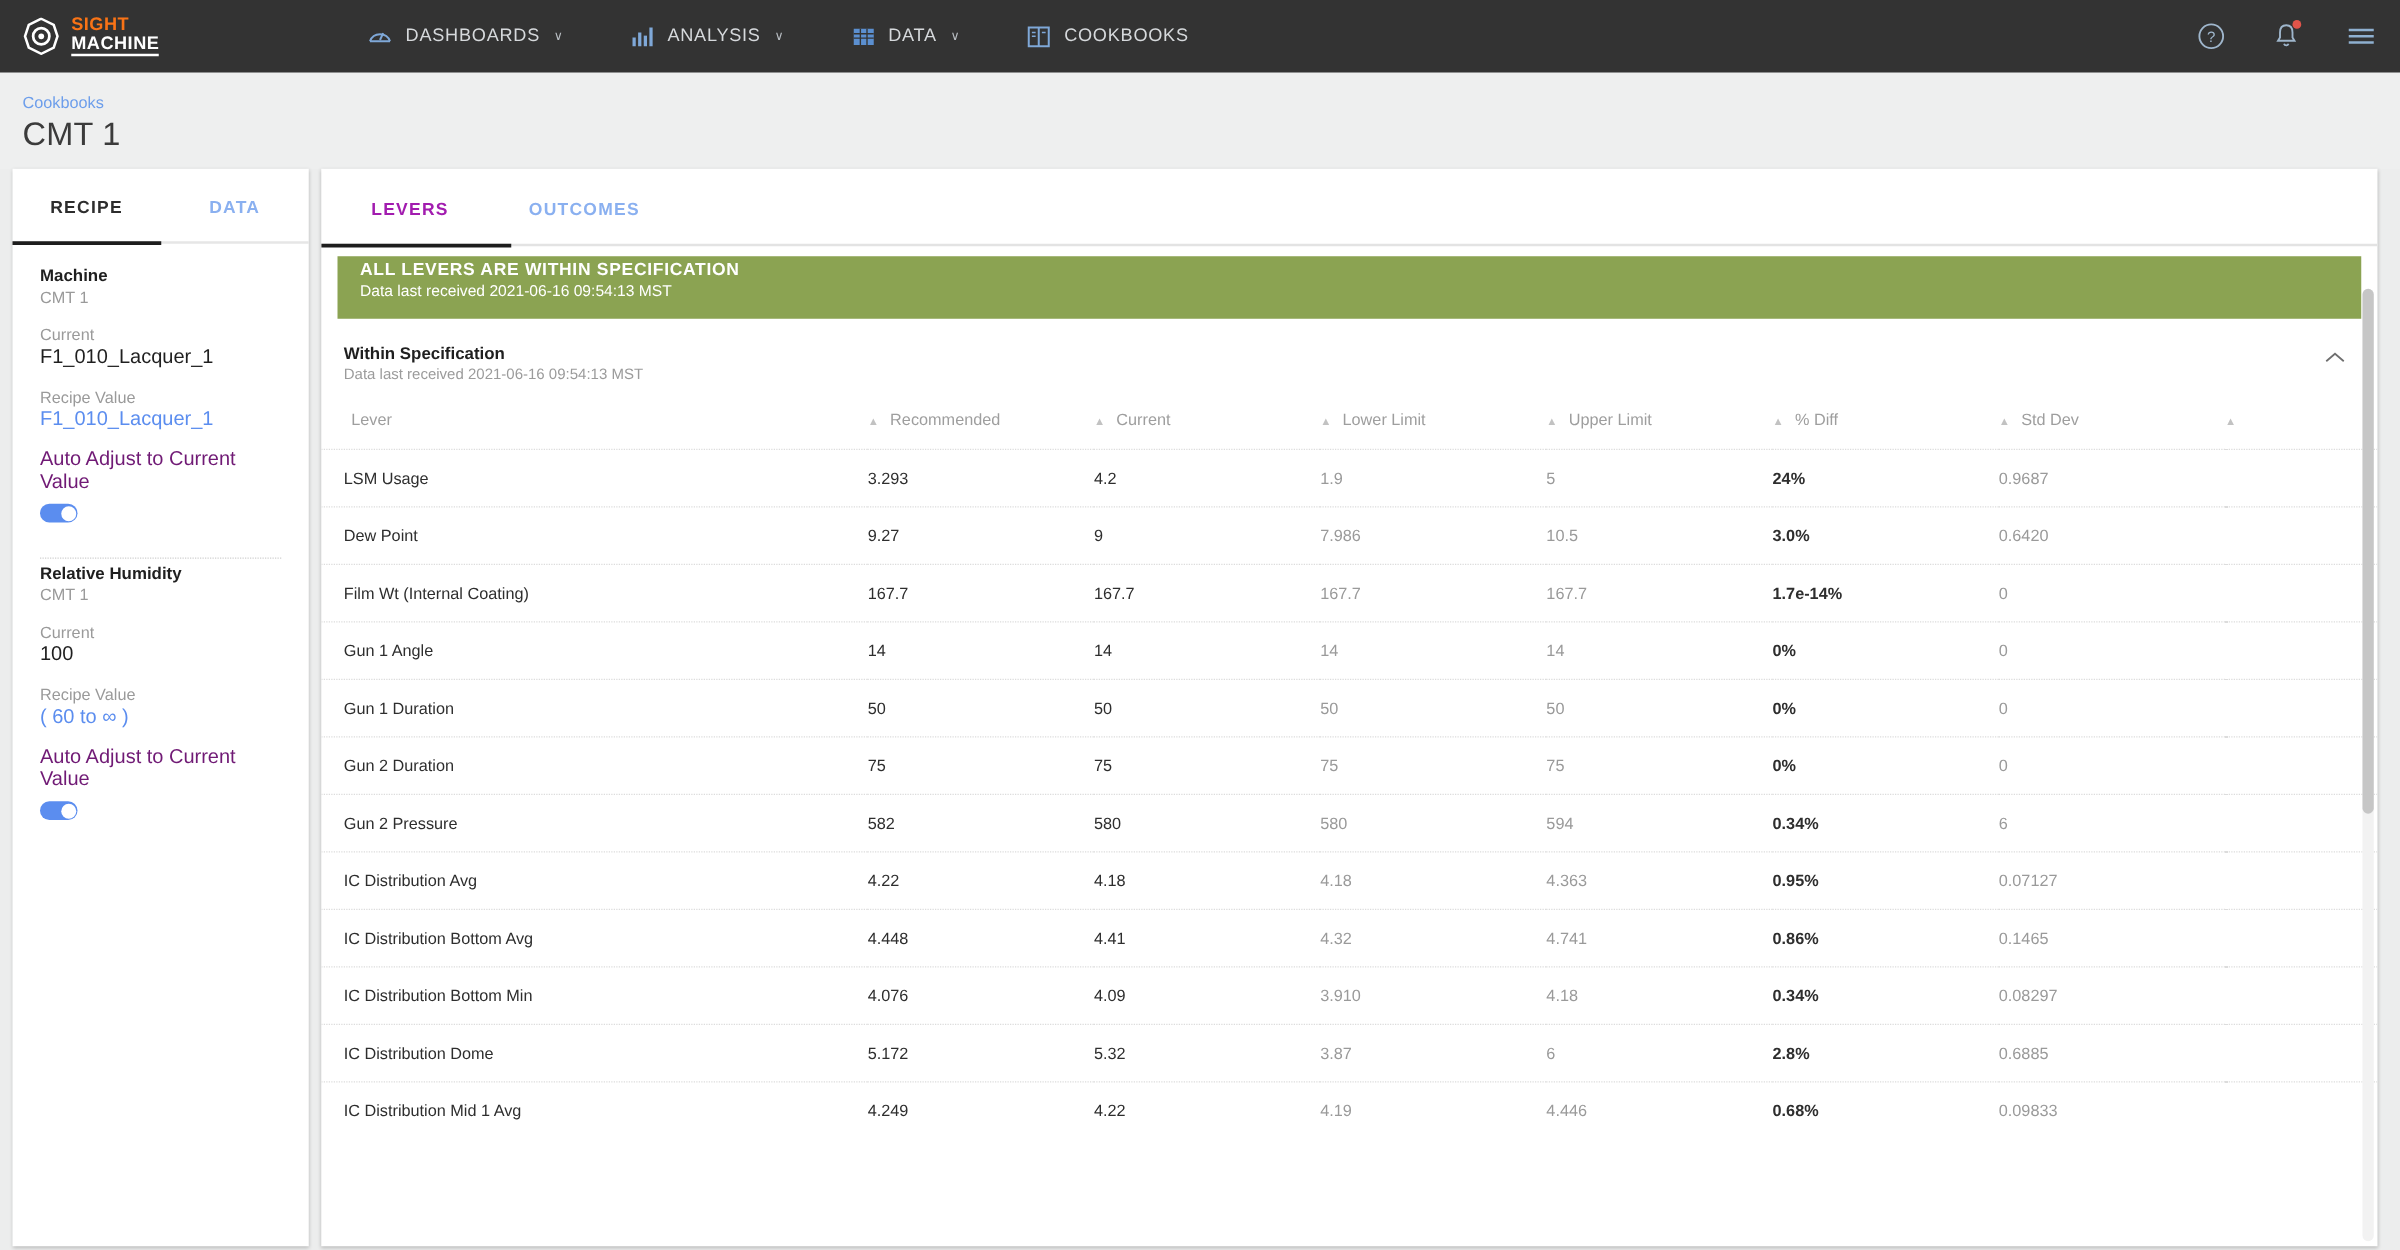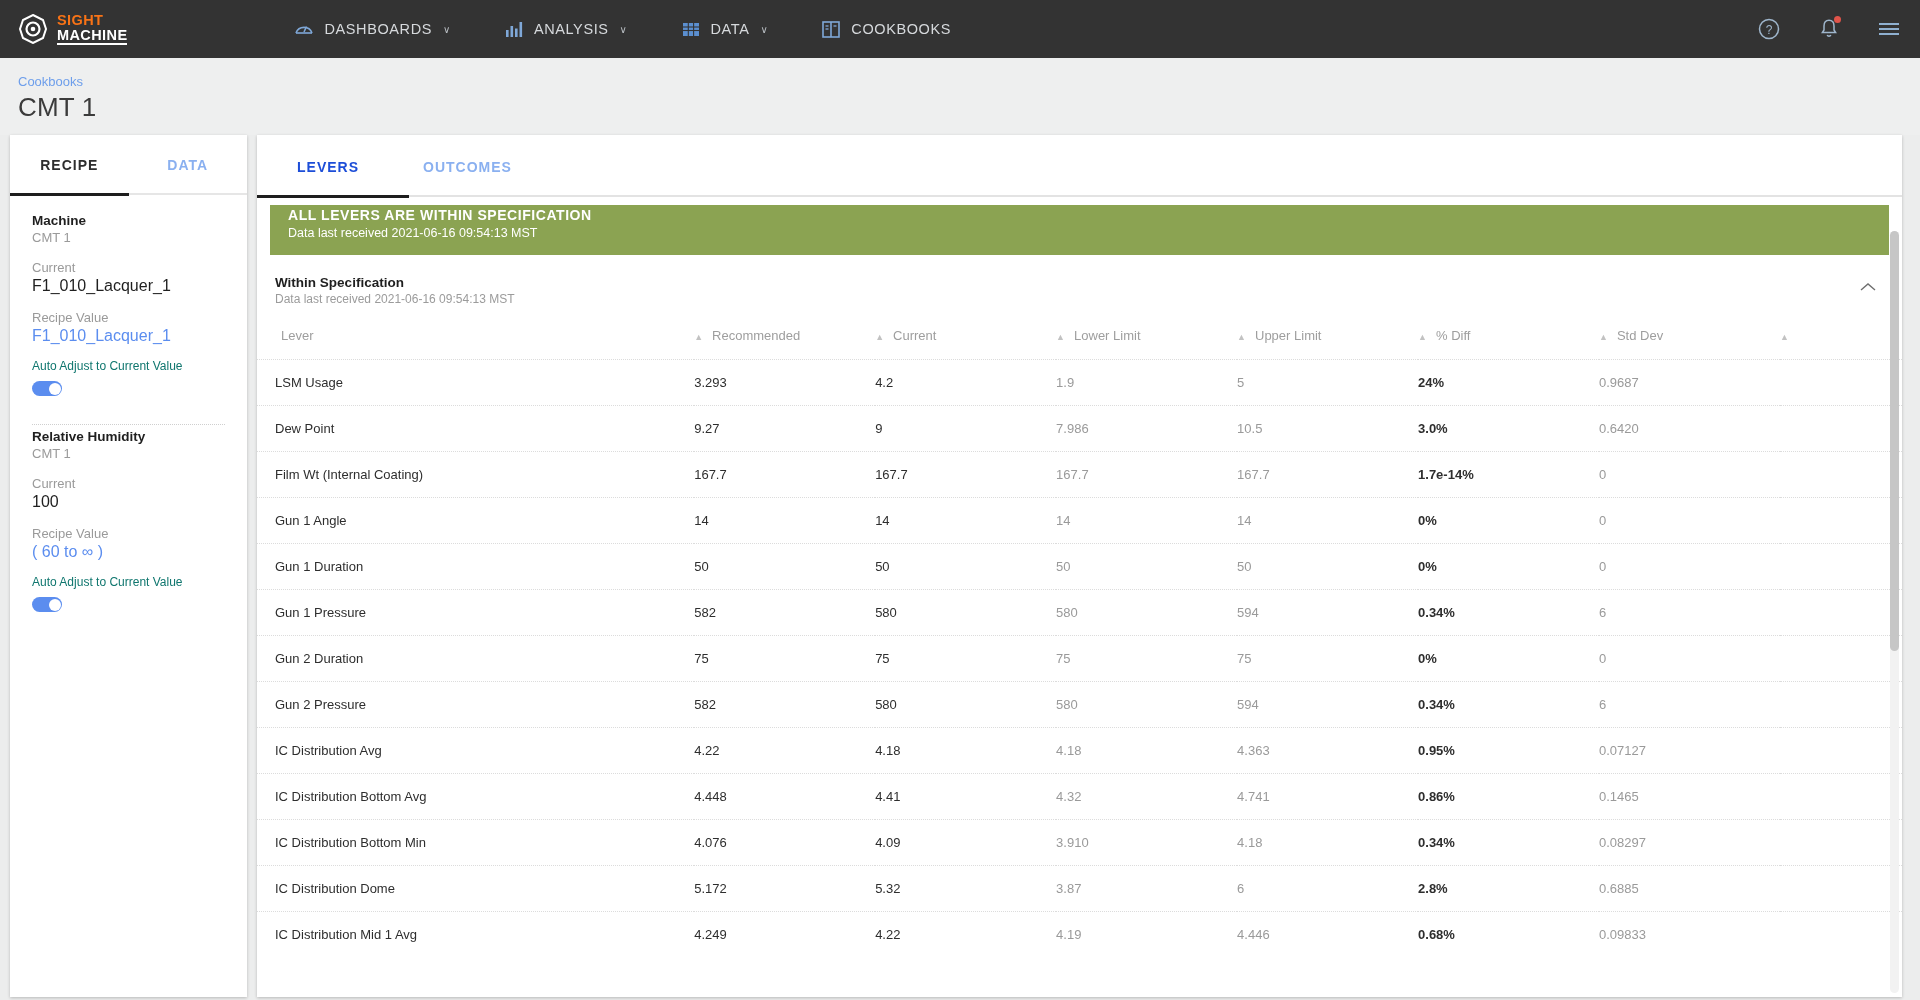--- a/index.html
+++ b/index.html
@@ -63,21 +63,21 @@
   .lp-tabline .on { position: absolute; left: 0; top: 0; width: 50%; height: 3px; background: #1e1e1e; }
 
   .lp-body { padding: 18px 22px 10px 22px; }
   .lp-section { padding-bottom: 10px; }
   .lp-sep { border-top: 1px dotted #cfcfcf; margin: 18px 0 4px; }
   .f-title { font-size: 13.5px; font-weight: bold; color: #1f1f1f; }
   .f-sub { font-size: 13px; color: #9a9a9a; margin-top: 2px; }
   .f-label { font-size: 13px; color: #9a9a9a; margin-top: 15px; }
   .f-val { font-size: 16px; color: #1f1f1f; margin-top: 2px; }
   .f-val-link { font-size: 16px; color: #5b8def; margin-top: 2px; cursor: pointer; }
-  .f-toggle-lbl { font-size: 12px; color: #0f766e; margin-top: 14px; }
+  .f-toggle-lbl { font-size: 16px; color: #701a75; margin-top: 14px; }
   .toggle {
     width: 30px; height: 15px; border-radius: 8px; background: #5b8def;
     margin-top: 8px; position: relative; cursor: pointer;
   }
   .toggle .knob {
     position: absolute; right: 1.5px; top: 1.5px;
     width: 12px; height: 12px; border-radius: 50%; background: #fff;
   }
 
   
@@ -86,21 +86,21 @@
     box-shadow: 0 1px 3px rgba(0,0,0,.22);
     min-height: 862px;
     display: flex; flex-direction: column;
     position: relative; overflow: hidden;
   }
   .rp-tabs { display: flex; padding-left: 8px; }
   .rp-tab {
     padding: 24px 32px 20px; font-size: 14px; font-weight: bold;
     letter-spacing: 1px; color: #8ab0f0; cursor: pointer;
   }
-  .rp-tab.active { color: #1d4ed8; }
+  .rp-tab.active { color: #a21caf; }
   .rp-tabline { height: 2px; background: #e3e3e3; position: relative; margin: 0 0 0 0; }
   .rp-tabline .on { position: absolute; left: 0; top: 0; width: 152px; height: 3px; background: #1e1e1e; }
 
   .banner {
     margin: 8px 13px 0 13px; background: #8ba352; color: #ffffff;
     padding: 2px 18px 15px 18px;
   }
   .banner-title { font-size: 14px; font-weight: bold; letter-spacing: .55px; }
   .banner-sub { font-size: 12.5px; margin-top: 3px; }
 
@@ -378,30 +378,20 @@
               <td>Gun 1 Duration</td>
               <td class="v-rec">50</td>
               <td class="v-cur">50</td>
               <td class="v-lim">50</td>
               <td class="v-lim">50</td>
               <td class="v-diff">0%</td>
               <td class="v-std">0</td>
               <td></td>
             </tr>
             <tr>
-              <td>Gun 1 Pressure</td>
-              <td class="v-rec">582</td>
-              <td class="v-cur">580</td>
-              <td class="v-lim">580</td>
-              <td class="v-lim">594</td>
-              <td class="v-diff">0.34%</td>
-              <td class="v-std">6</td>
-              <td></td>
-            </tr>
-            <tr>
               <td>Gun 2 Duration</td>
               <td class="v-rec">75</td>
               <td class="v-cur">75</td>
               <td class="v-lim">75</td>
               <td class="v-lim">75</td>
               <td class="v-diff">0%</td>
               <td class="v-std">0</td>
               <td></td>
             </tr>
             <tr>

